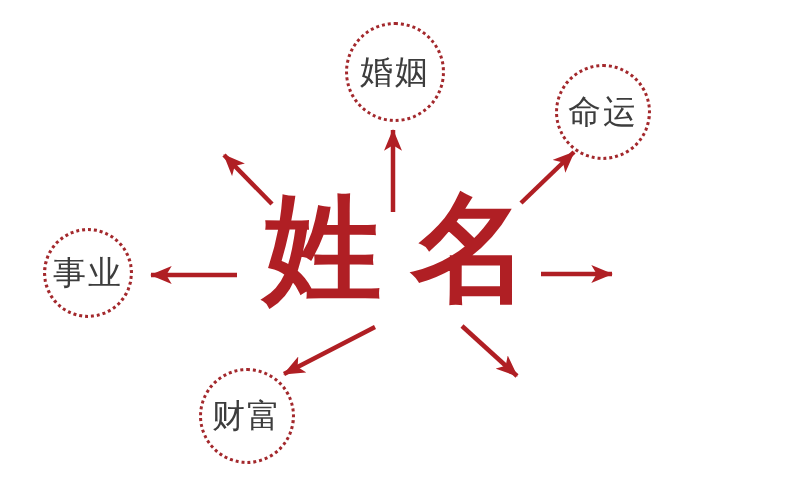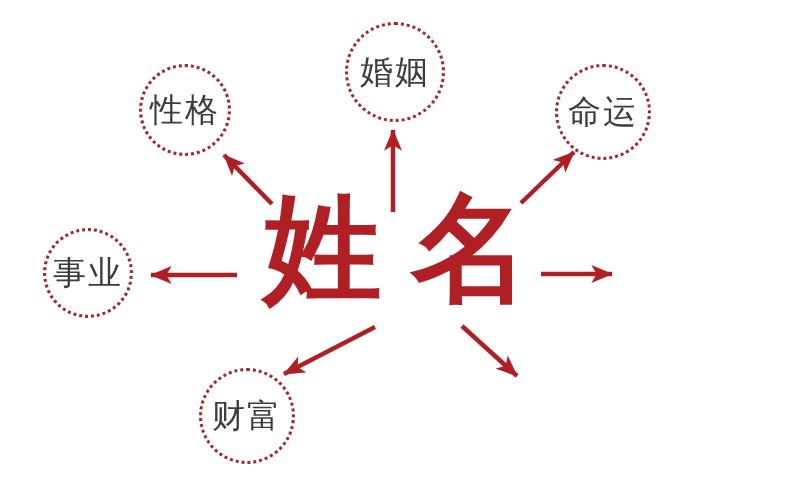--- a/index.html
+++ b/index.html
@@ -97,23 +97,20 @@
     <line class="arrow" x1="541" y1="274" x2="612" y2="274" marker-end="url(#ah)"></line>
     <line class="arrow" x1="375" y1="327" x2="284" y2="374" marker-end="url(#ah)"></line>
     <line class="arrow" x1="462" y1="326" x2="517" y2="376" marker-end="url(#ah)"></line>
   </svg>
 
   <div class="center-title">姓名</div>
 
   <div class="node node-marriage">
     <span class="node-label">婚姻</span>
   </div>
-  <div class="node node-personality">
-    <span class="node-label">性格</span>
-  </div>
   <div class="node node-career">
     <span class="node-label">事业</span>
   </div>
   <div class="node node-destiny">
     <span class="node-label">命运</span>
   </div>
   <div class="node node-wealth">
     <span class="node-label">财富</span>
   </div>
 

